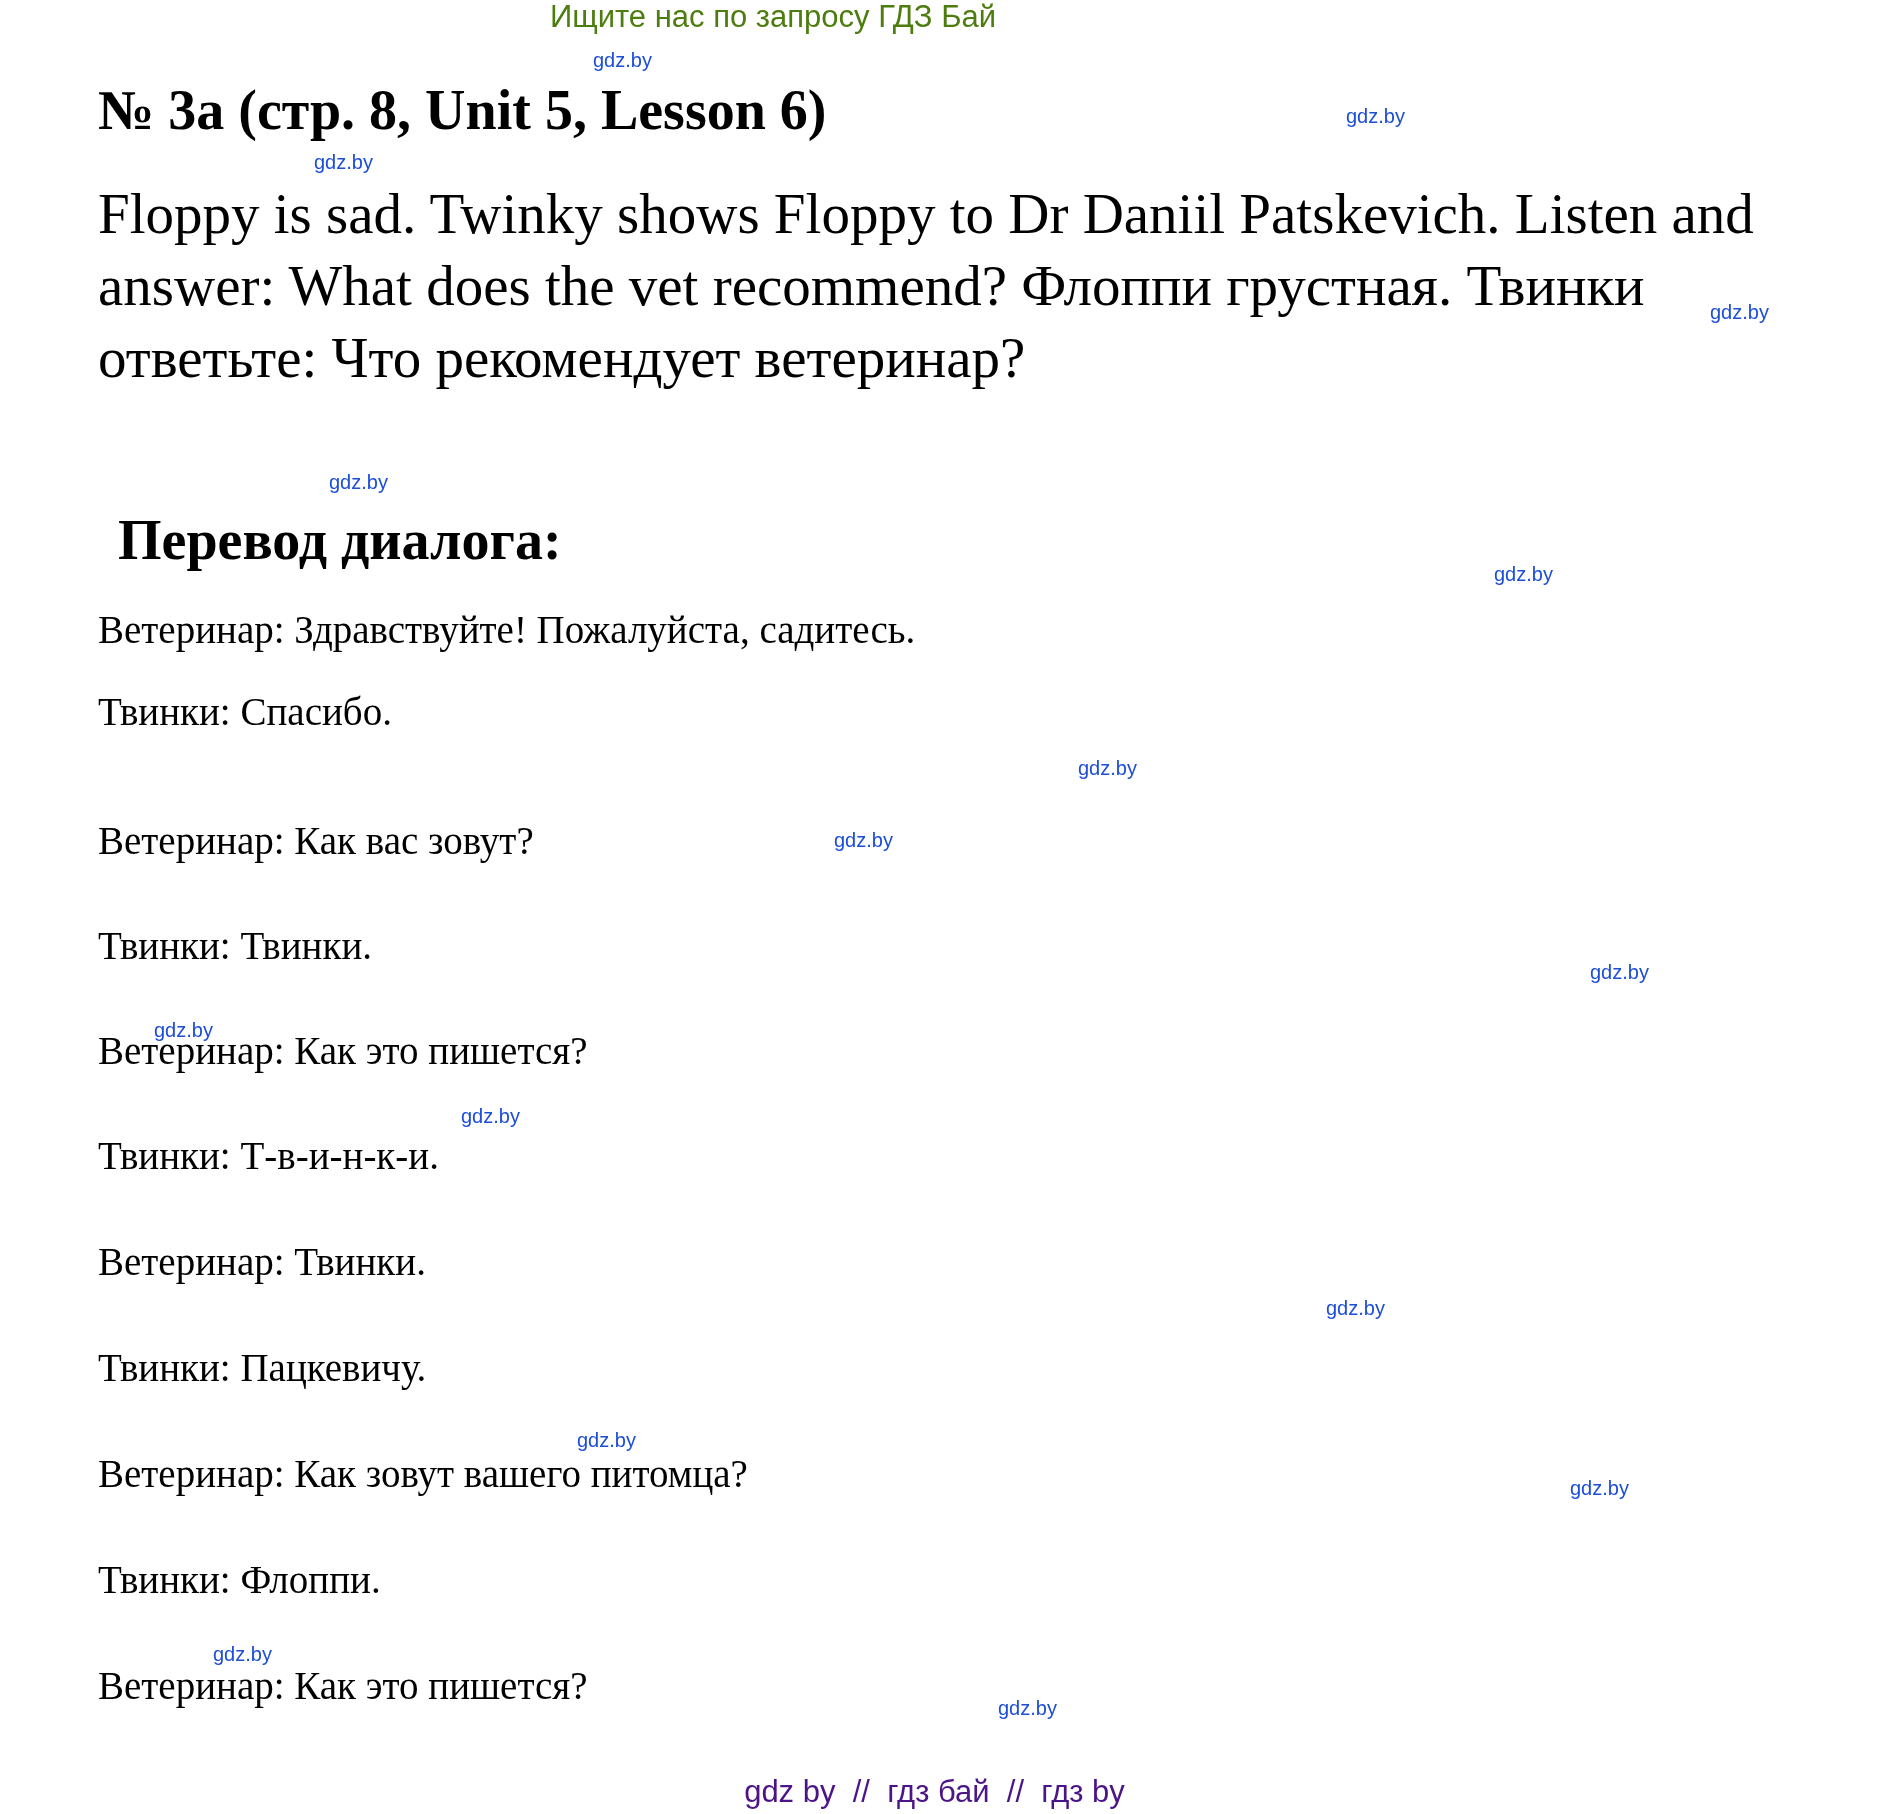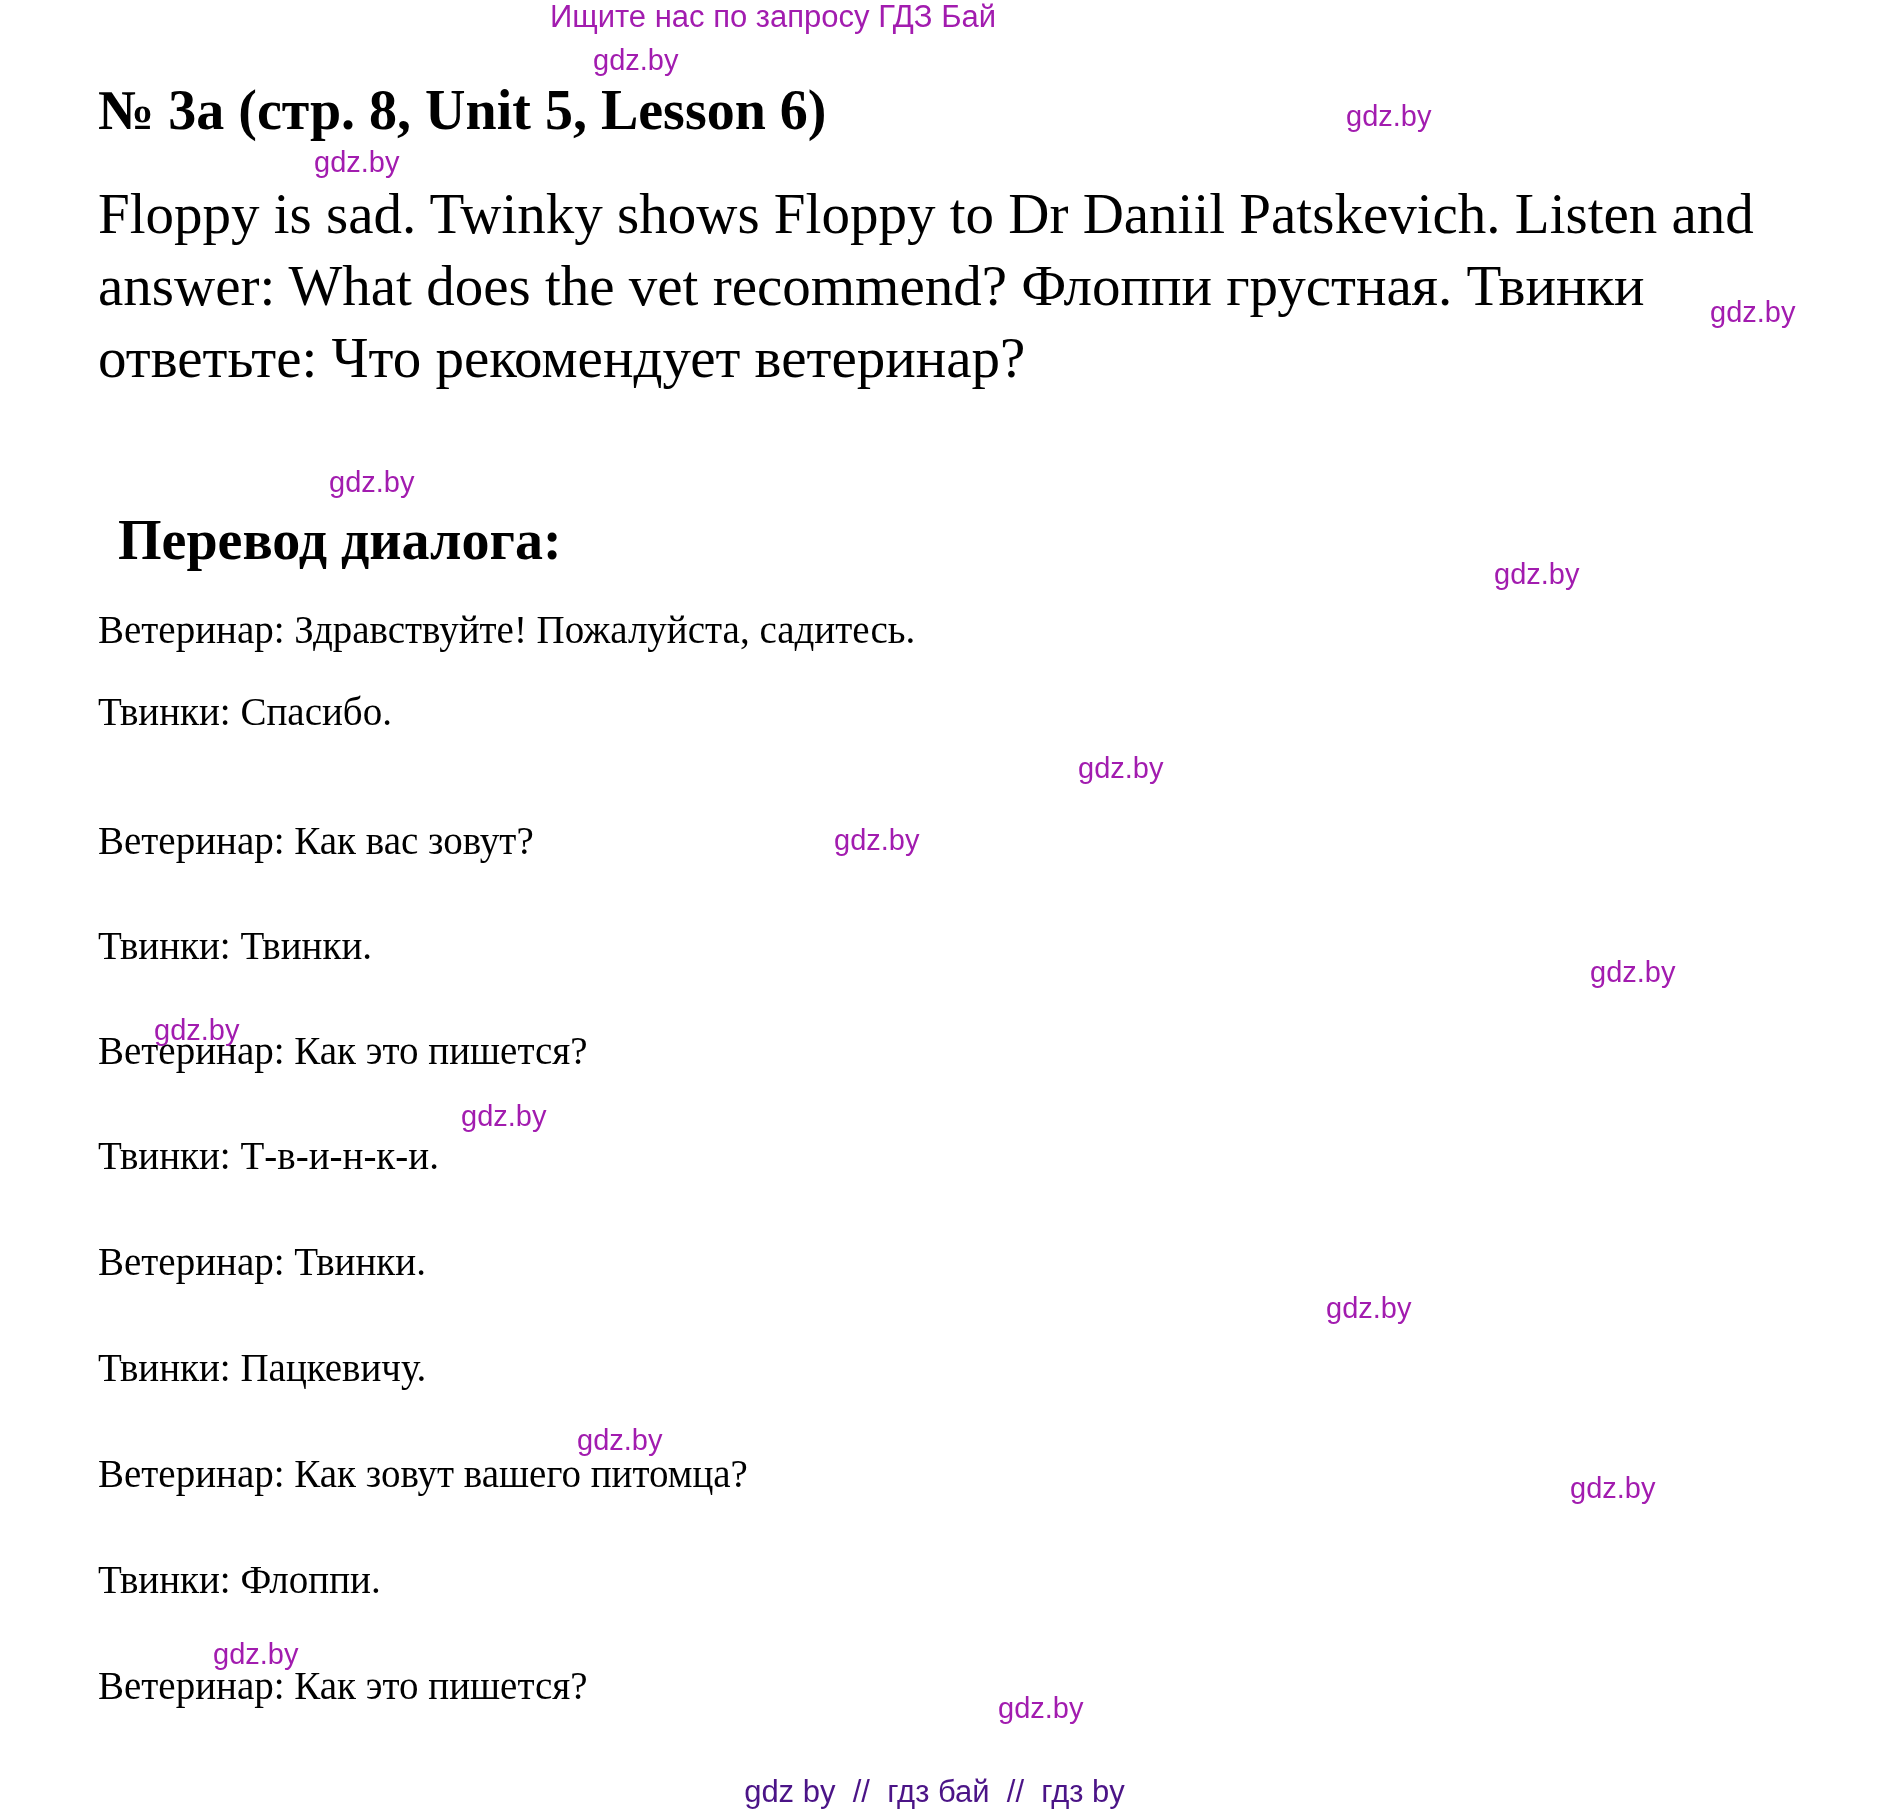--- a/index.html
+++ b/index.html
@@ -1,21 +1,21 @@
 <!DOCTYPE html>
 <html><head>
 <meta charset="utf-8">
 <style>
   html, body { margin: 0; padding: 0; background: #ffffff; }
   body { width: 1881px; height: 1814px; position: relative; overflow: hidden; }
   .abs { position: absolute; white-space: nowrap; }
   .banner {
     left: 0; width: 1546px; top: 0; text-align: center;
     font-family: "Liberation Sans", sans-serif; font-size: 31px; line-height: 34px;
-    color: #a21caf;
+    color: #4d7c0f;
   }
   .title {
     left: 98px; top: 78px;
     font-family: "Liberation Serif", serif; font-weight: bold; font-size: 56px; line-height: 64px;
     color: #000;
   }
   .intro {
     left: 98px; top: 178px; width: 1720px;
     font-family: Liberation Serif, serif; font-size: 57px; line-height: 72px;
     color: #000; white-space: normal;
@@ -26,22 +26,22 @@
     font-family: "Liberation Serif", serif; font-weight: bold; font-size: 56px; line-height: 64px;
     color: #000;
     margin-left: 20px;
   }
   .dlg {
     left: 98px;
     font-family: Liberation Serif, serif; font-size: 39px; line-height: 64px;
     color: #000000;
   }
   .wm {
-    font-family: "Liberation Sans", sans-serif; font-size: 29px; line-height: 32px;
-    color: #a21caf;
+    font-family: "Liberation Sans", sans-serif; font-size: 20px; line-height: 32px;
+    color: #1d4ed8;
   }
   .footer {
     left: 0; width: 1869px; top: 1774px; text-align: center;
     font-family: "Liberation Sans", sans-serif; font-size: 31px; line-height: 36px;
     color: #4b1487;
   }
 </style>
 </head>
 <body>
 

